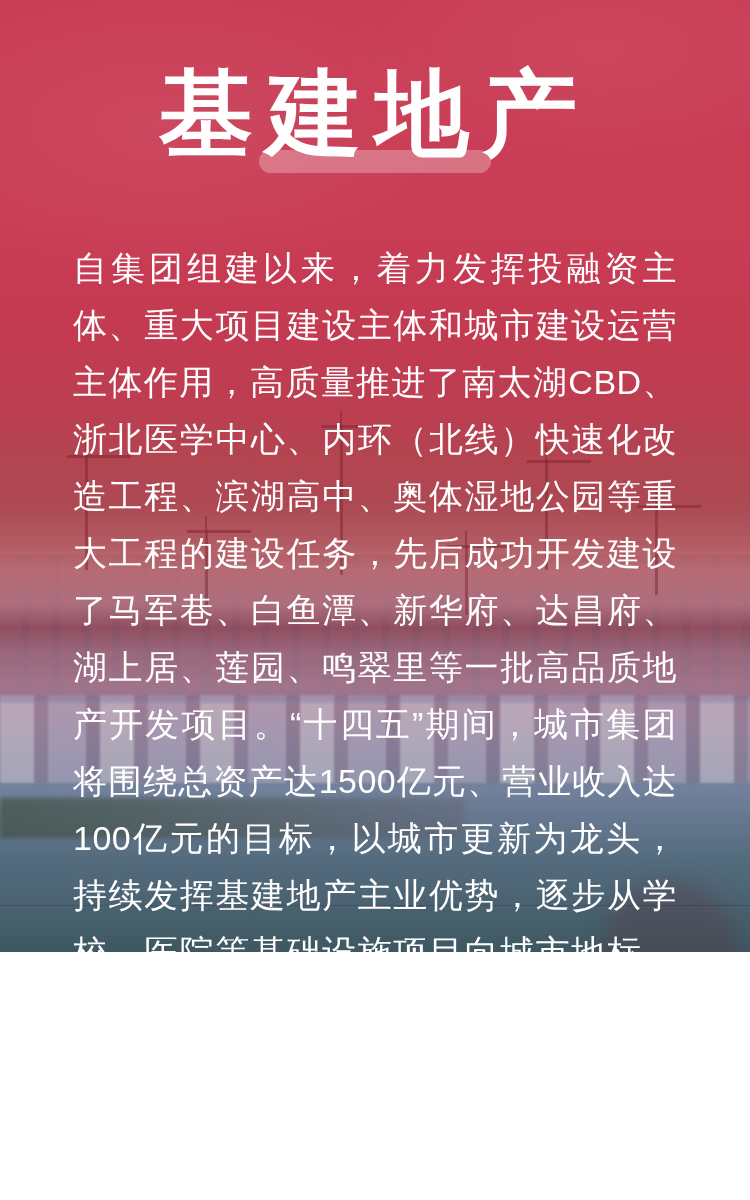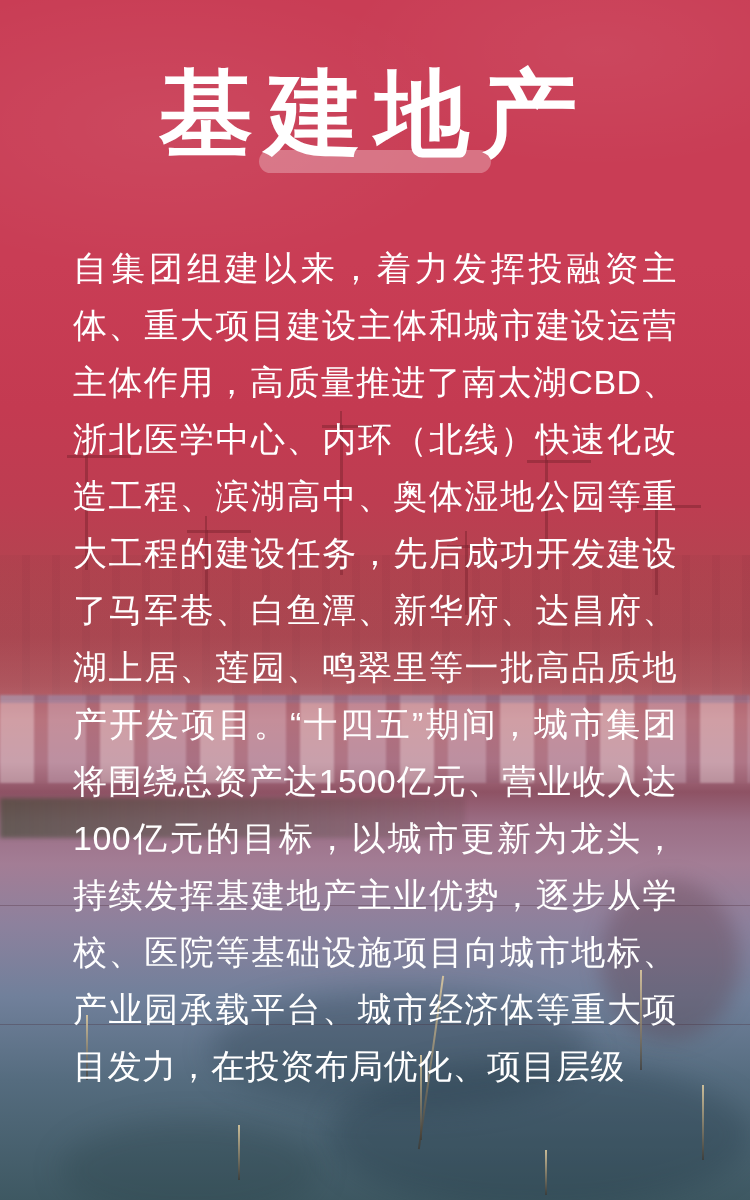--- a/index.html
+++ b/index.html
@@ -1,17 +1,17 @@
 <!DOCTYPE html>
 <html><head>
 <meta charset="utf-8">
 <style>
   html,body{margin:0;padding:0;}
   body{width:750px;height:1200px;overflow:hidden;font-family:"Liberation Sans",sans-serif;}
-  .page{position:relative;width:750px;height:1200px;overflow:hidden;
+  .page{position:relative;width:750px;height:952px;overflow:hidden;
     background:linear-gradient(180deg,
       #c93d55 0%, #c93d55 22%,
       #c43a51 34%, #bd3d51 42%,
       #b34450 48%, #ad4953 53%,
       #b25a62 57%, #bd737c 60%,
       #b17687 63.5%, #8e5264 66%,
       #9b6e85 68.5%, #a37d95 72%,
       #8d819d 77%, #71809b 83%,
       #556c7f 90%, #3e5862 100%);}
   .cloud{position:absolute;left:0;top:0;width:750px;height:420px;

